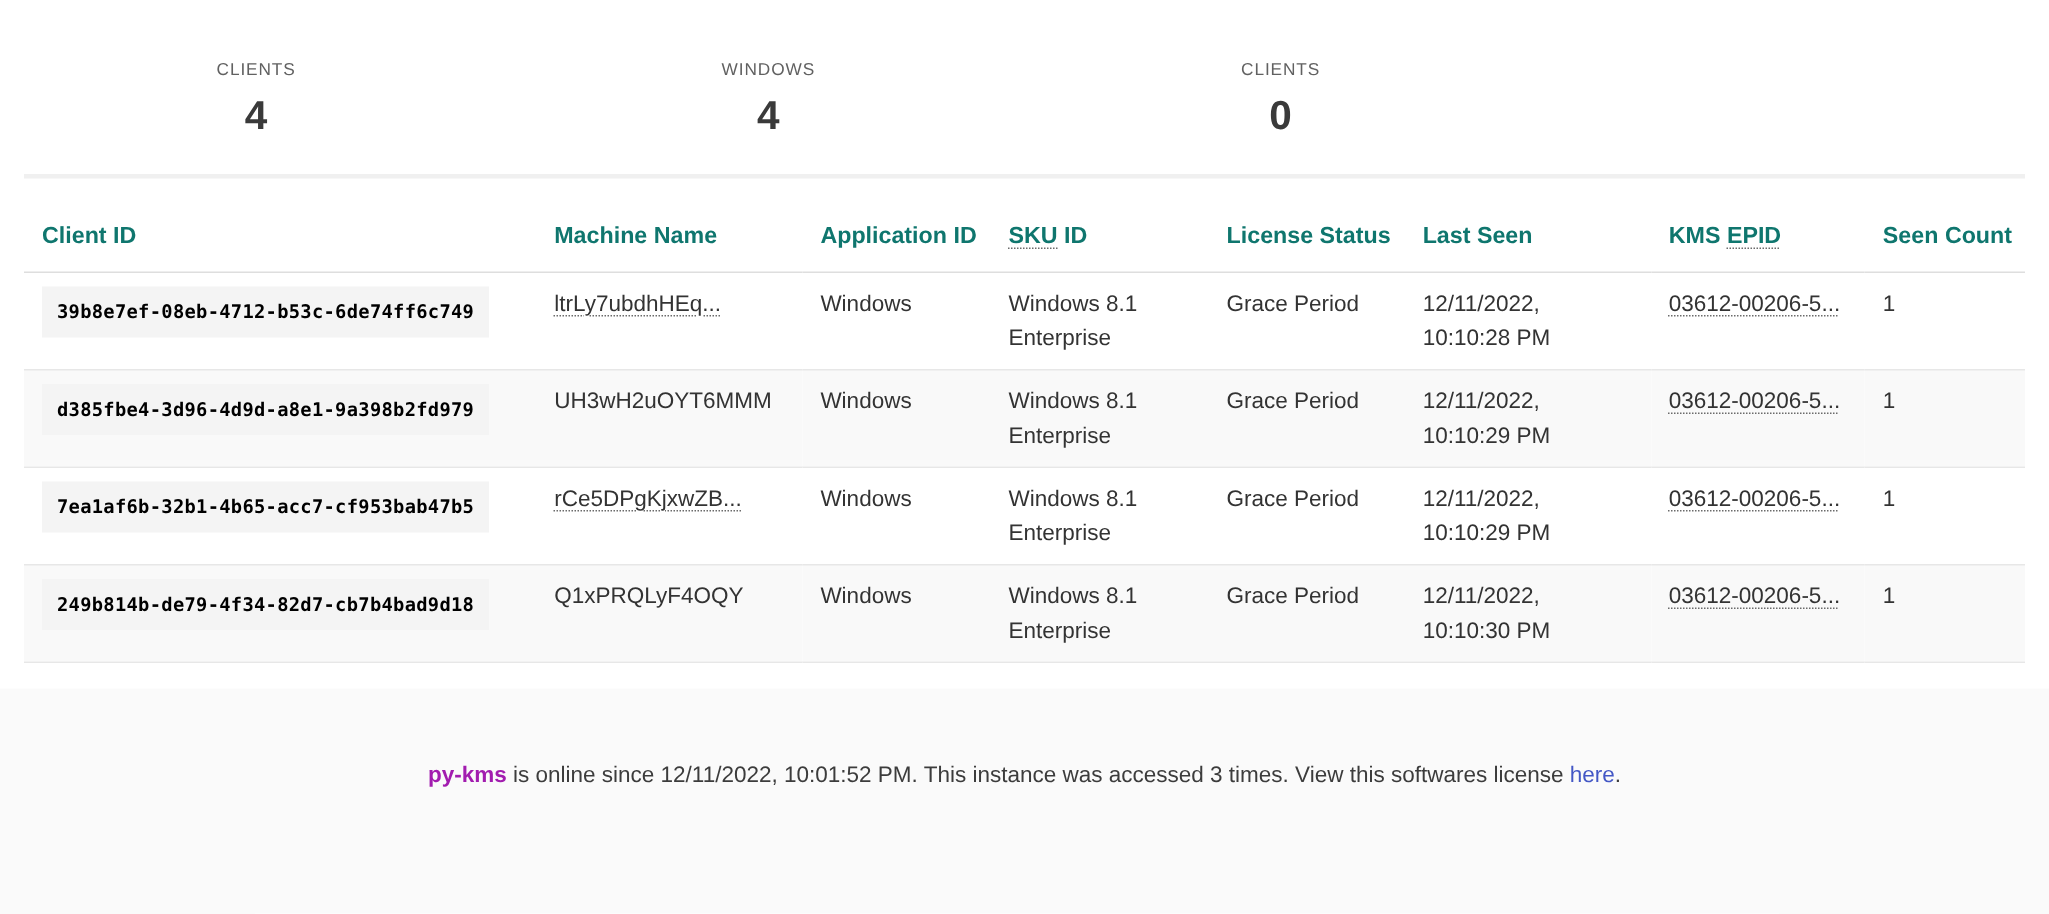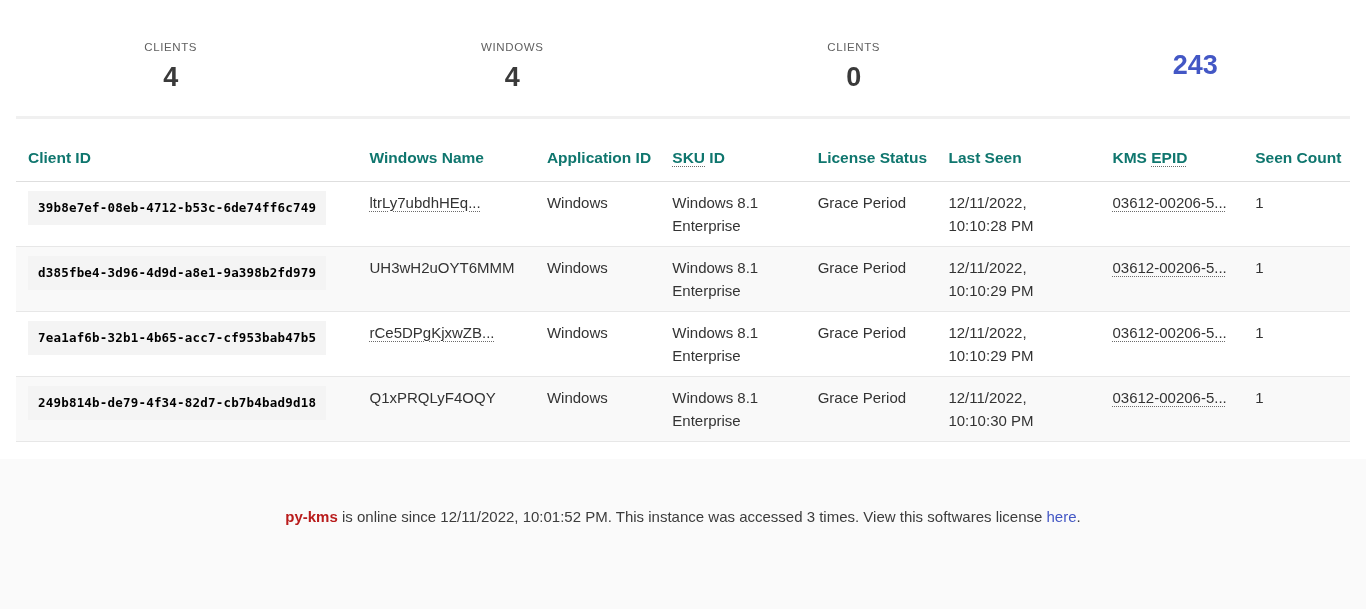--- a/index.html
+++ b/index.html
@@ -85,21 +85,21 @@
     text-underline-offset: 3px;
     cursor: help;
   }
   
   .footer {
     padding-top: 49px;
     text-align: center;
     font-size: 15px;
     color: #3c3c3c;
   }
-  .footer strong { color: #b91c1c; }
+  .footer strong { color: #a21caf; }
   .footer a { text-decoration: none; cursor: pointer; }
 </style>
 </head>
 <body>
 
 <div class="card">
 
   <div class="stats">
     <div class="stat">
       <div class="stat-label">CLIENTS</div>
@@ -107,41 +107,40 @@
     </div>
     <div class="stat">
       <div class="stat-label">WINDOWS</div>
       <div class="stat-value">4</div>
     </div>
     <div class="stat">
       <div class="stat-label">CLIENTS</div>
       <div class="stat-value">0</div>
     </div>
     <div class="stat">
-      <div class="stat-value accent" style="color: rgb(67, 87, 197);">243</div>
     </div>
   </div>
 
   <div class="divider"></div>
 
   <table>
     <colgroup>
       <col style="width:25.6%">
         <col style="width:13.3%">
         <col style="width:9.4%">
         <col style="width:10.9%">
       <col style="width:9.8%">
         <col style="width:12.3%">
         <col style="width:10.7%">
         <col style="width:8.0%">
     </colgroup>
     <thead>
         <tr>
           <th>Client ID</th>
-          <th>Windows Name</th>
+          <th>Machine Name</th>
           <th>Application ID</th>
           <th><span class="abbr">SKU</span> ID</th>
           <th>License Status</th>
           <th>Last Seen</th>
           <th>KMS <span class="abbr">EPID</span></th>
           <th>Seen Count</th>
         </tr>
       </thead>
     <tbody>
         <tr>

